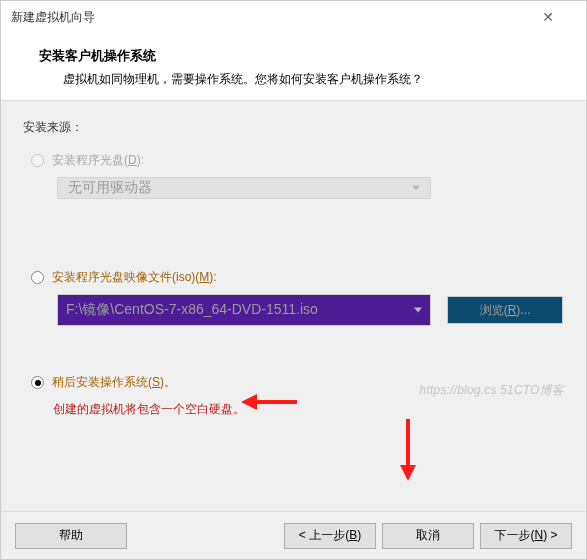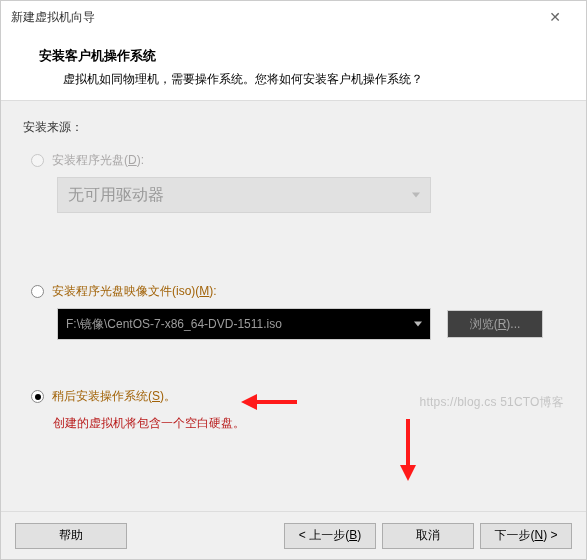--- a/index.html
+++ b/index.html
@@ -19,21 +19,21 @@
     height: 560px;
     background: #fff;
     border: 1px solid #ccc;
     display: flex;
     flex-direction: column;
   }
   .titlebar {
     height: 32px;
     display: flex;
     align-items: center;
-    padding: 0 8px 0 10px;
+    padding: 0 15px 0 10px;
     color: #333;
     font-size: 12px;
     border-bottom: 0;
     background: #fff;
   }
   .titlebar .title { flex: 1; }
   .close-btn {
     width: 46px;
     height: 32px;
     display: flex;
@@ -86,60 +86,60 @@
     flex: 0 0 auto;
   }
   .radio.dis { border-color: #c7c7c7; background: #f5f5f5; }
   .radio .dot {
     width: 6px; height: 6px; border-radius: 50%;
     background: #000;
   }
   .accel { text-decoration: underline; }
   .dropdown {
     margin: 6px 0 0 34px;
-    width: 374px; height: 36px;
+    width: 374px; height: 22px;
     background: #e1e1e1;
     border: 1px solid #d4d4d4;
     display: flex; align-items: center;
     padding: 0 10px;
     color: #9a9a9a;
     position: relative;
-    font-size: 16px;
+    font-size: 14px;
   }
   .dropdown .chev {
     position: absolute; right: 10px; top: 50%;
     width: 0; height: 0;
     border-left: 4px solid transparent;
     border-right: 4px solid transparent;
     border-top: 5px solid #b9b9b9;
     transform: translateY(-50%);
   }
   .spacer-block { height: 70px; }
   .iso-row {
     display: flex; align-items: center;
     margin: 8px 0 0 34px; gap: 16px;
   }
   .iso-combo {
     flex: 0 0 374px; height: 26px;
-    border: 1px solid #ccc; background: #000000;
+    border: 1px solid #ccc; background: #4c1d95;
     display: flex; align-items: center;
     padding: 15px 8px; color: #9c9c9c;
-    font-size: 12px; position: relative;
+    font-size: 14px; position: relative;
   }
   .iso-combo .chev {
     position: absolute; right: 8px; top: 50%;
     width: 0; height: 0;
     border-left: 4px solid transparent;
     border-right: 4px solid transparent;
     border-top: 5px solid #b9b9b9;
     transform: translateY(-50%);
   }
   .browse-btn {
-    width: 96px; height: 28px;
-    background: #404040; border: 1px solid #ccc;
+    width: 116px; height: 28px;
+    background: #0c4a6e; border: 1px solid #ccc;
     color: #a2a2a2; font-size: 12px;
     display: flex; align-items: center; justify-content: center;
   }
   .arrow-red {
     position: absolute;
   }
   .later-note {
     margin: 10px 0 12px 30px;
     font-size: 12px; color: #b91c1c;
   }
@@ -153,24 +153,25 @@
   .btn {
     height: 26px; min-width: 92px;
     background: #e1e1e1; border: 1px solid #adadad;
     font-size: 12px; color: #000;
     display: flex; align-items: center; justify-content: center;
     padding: 0 10px;
     text-align: right;
   }
   .btn.help { min-width: 112px; }
   .watermark {
-    position: absolute; right: 22px; bottom: 100px;
+    position: absolute; right: 22px; bottom: 112px;
     color: rgba(160,160,160,0.55); font-size: 12px;
     letter-spacing: 0.2px; pointer-events: none;
     transform: rotate(0deg);
+    font-style: italic;
   }
 </style>
 </head>
 <body>
 
 <div class="dialog">
 
   <div class="titlebar">
     <span class="title">新建虚拟机向导</span>
     <div class="close-btn">

